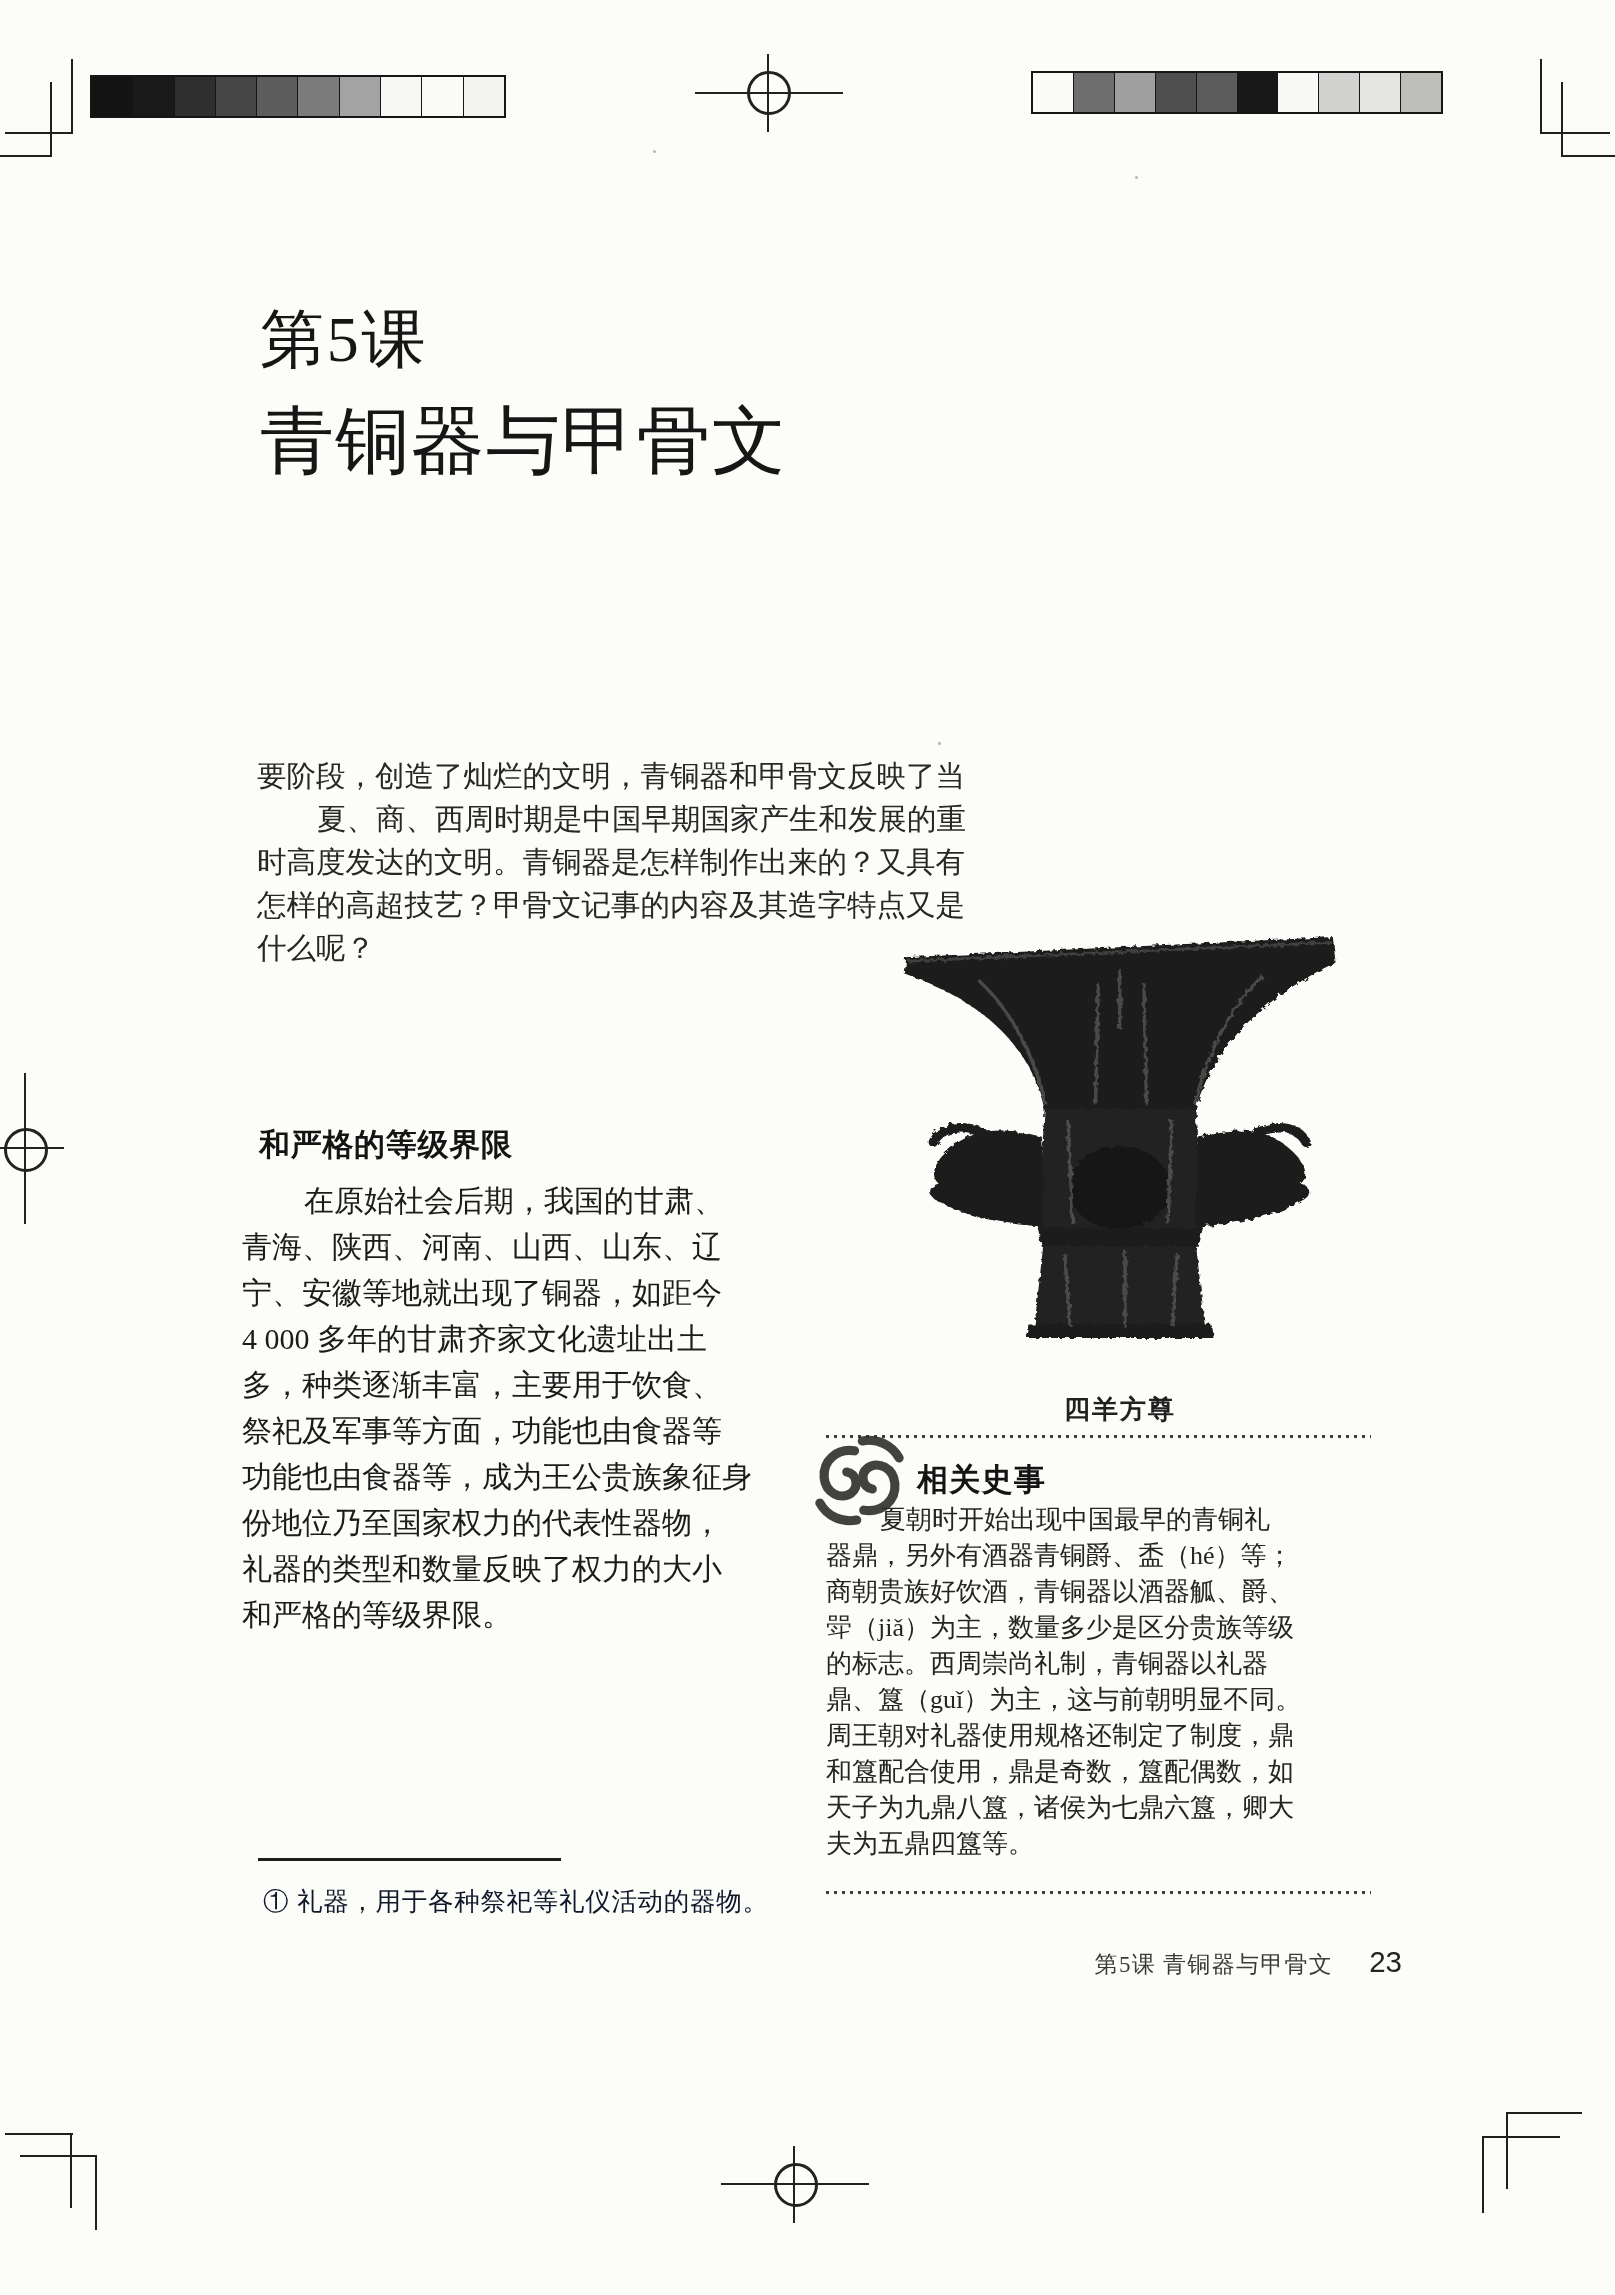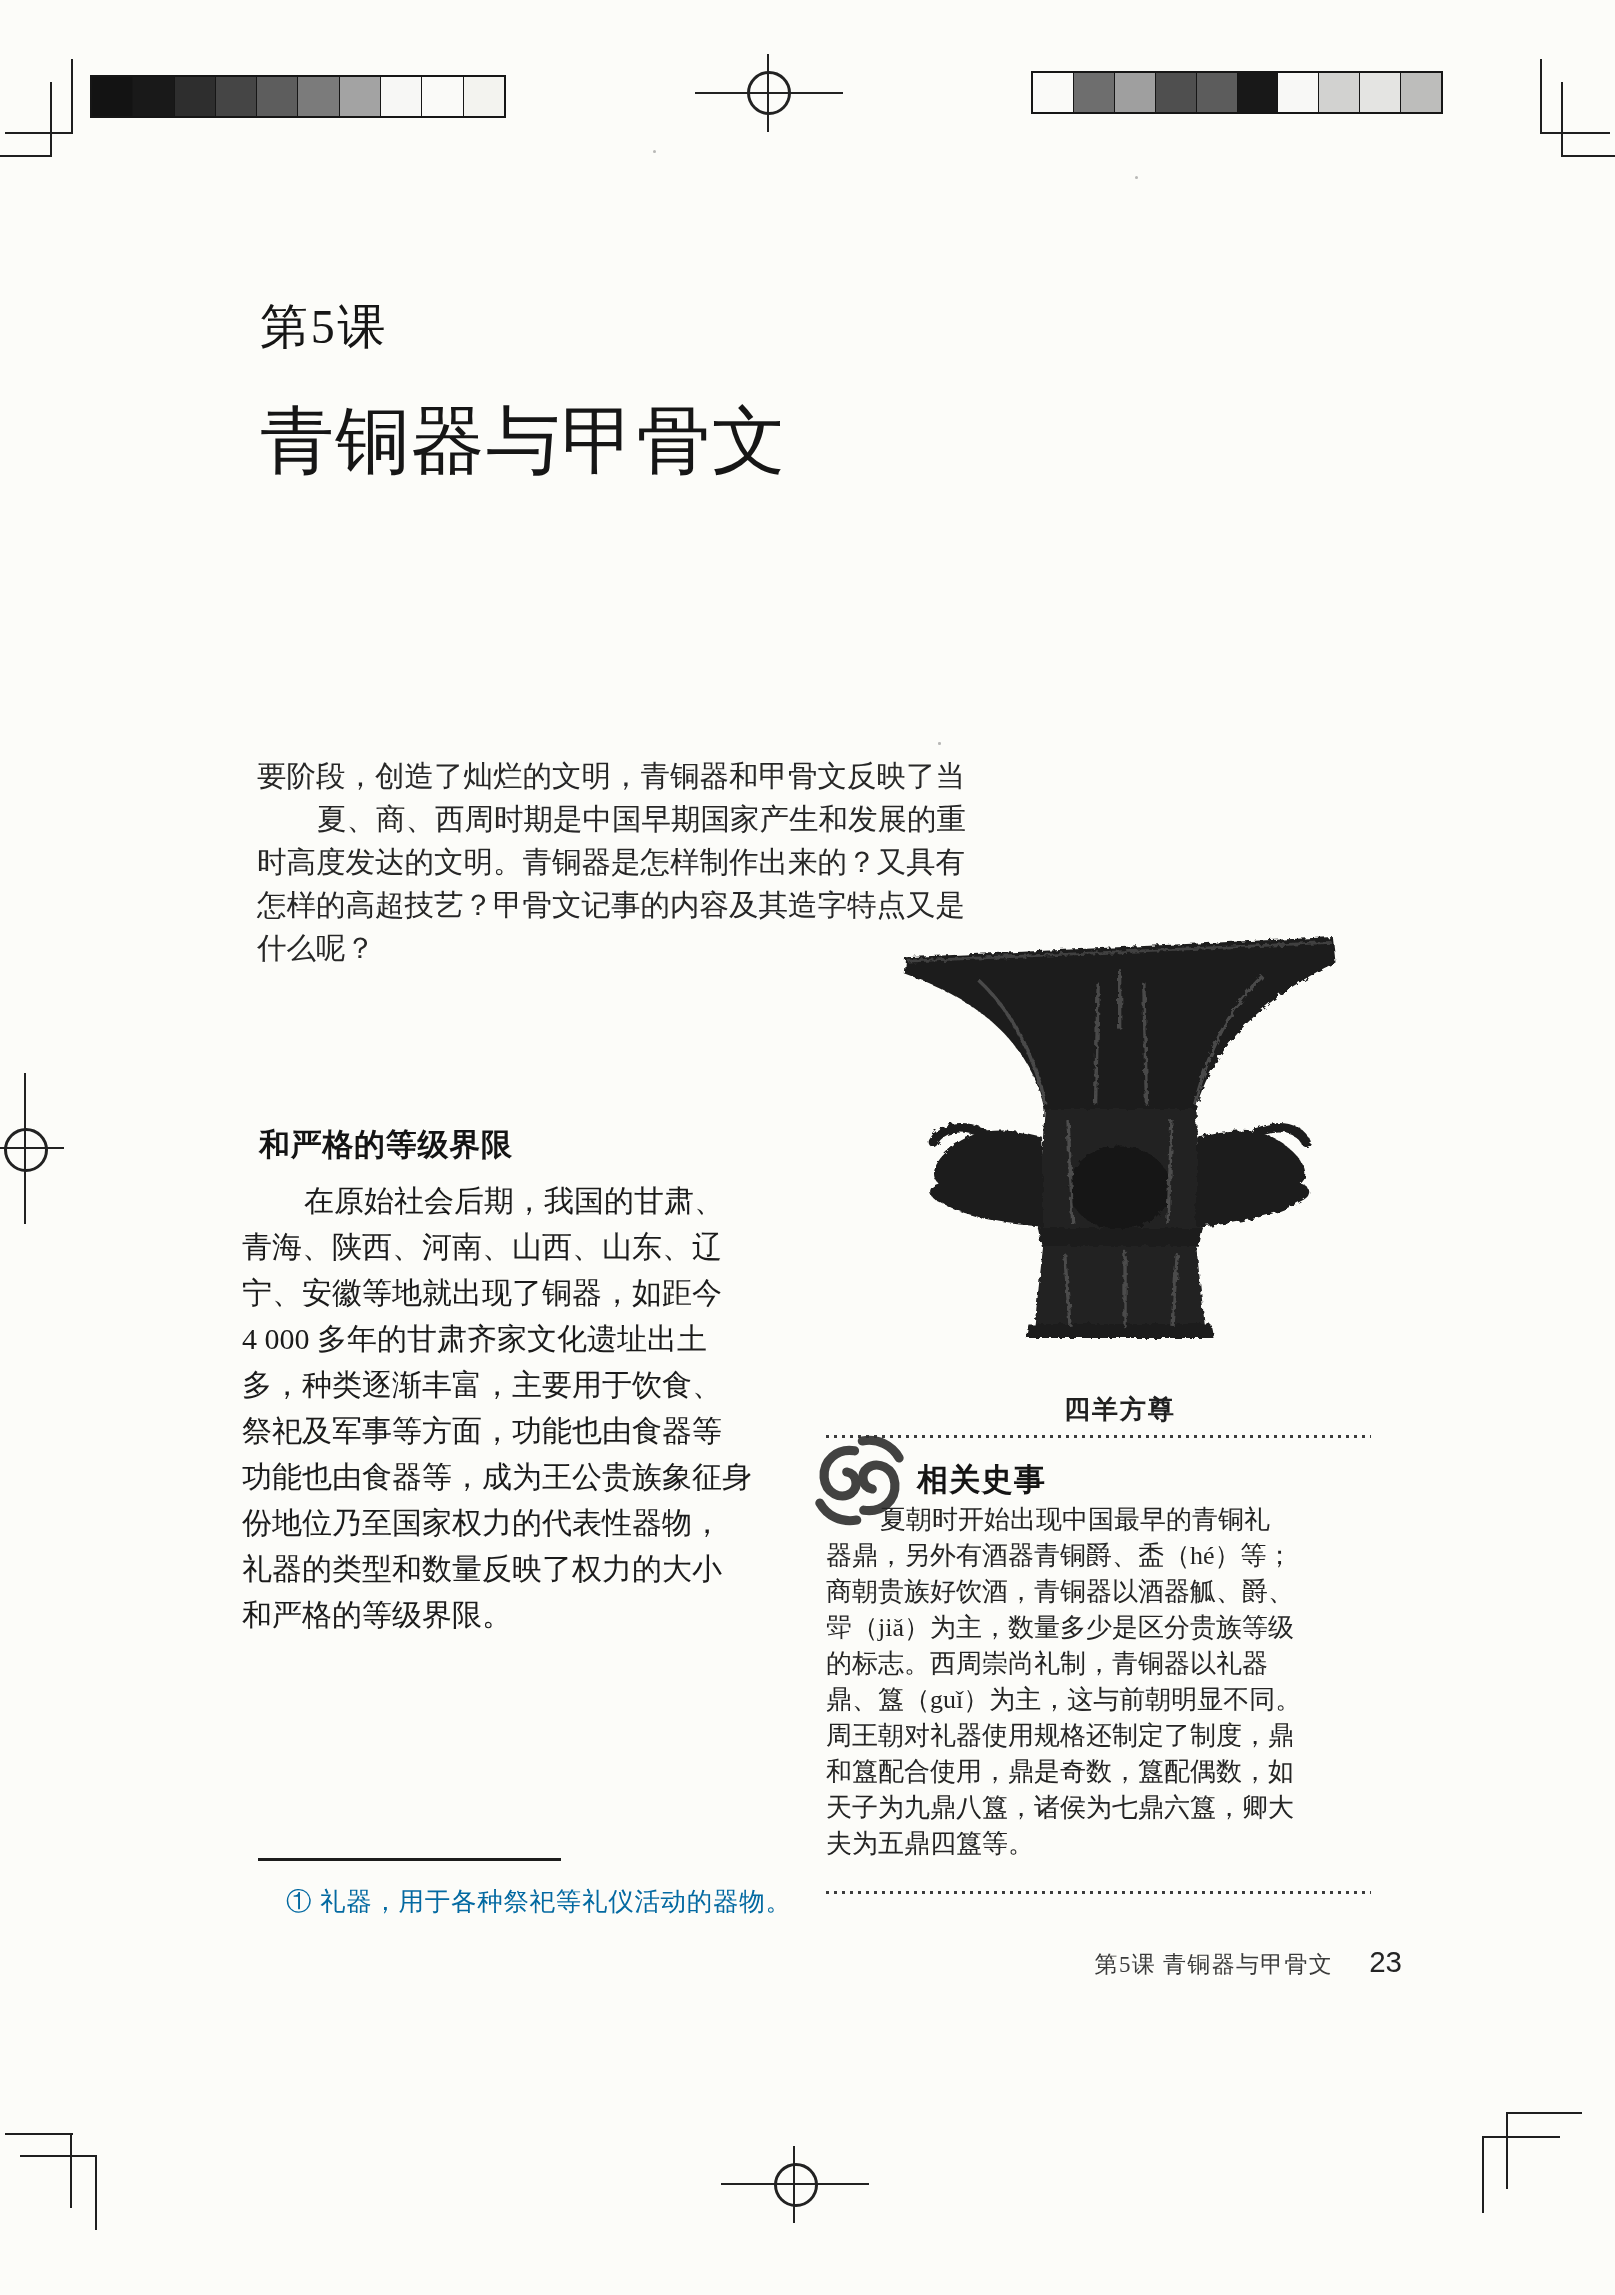--- a/index.html
+++ b/index.html
@@ -13,21 +13,21 @@
   .regmark .v{position:absolute;width:2px;background:#222;}
   .regmark .h{position:absolute;height:2px;background:#222;}
 
   .calbar{position:absolute;display:flex;border:2px solid #161616;box-sizing:border-box;}
   .calbar .cell{flex:1;border-left:1.3px solid #161616;}
   .calbar .cell:first-child{border-left:none;}
   .calbar-left{left:90px;top:75px;width:416px;height:43px;}
   .calbar-right{left:1031px;top:71px;width:412px;height:43px;}
 
   
-  .lesson-no{position:absolute;left:260px;top:282px;font-size:48px;line-height:89px;
+  .lesson-no{position:absolute;left:260px;top:295px;font-size:64px;line-height:89px;
     color:#161616;letter-spacing:2.7px;font-family:"Liberation Serif",serif;}
   .lesson-title{position:absolute;left:260px;top:394px;font-size:74px;line-height:94px;
     color:#161616;letter-spacing:1.3px;font-family:"Liberation Serif",serif;}
 
   
   .intro{position:absolute;left:257px;top:755px;width:744px;color:#272727;}
   .intro .ln{font-size:29.5px;line-height:43px;white-space:nowrap;font-family:"Liberation Serif",serif;}
   .intro .ln.first{text-indent:60px;}
 
   
@@ -49,22 +49,22 @@
   .dotline.bottom{top:1891px;}
   .sb-icon{position:absolute;left:810px;top:1431px;width:99px;height:99px;}
   .sb-heading{position:absolute;left:917px;top:1459px;font-size:31px;font-weight:bold;
     color:#141414;font-family:"Liberation Sans",sans-serif;letter-spacing:1.3px;}
   .sb-text{position:absolute;left:826px;top:1502px;width:549px;color:#242424;}
   .sb-text .ln{font-size:26px;line-height:36px;white-space:nowrap;font-family:"Liberation Serif",serif;}
   .sb-text .ln.first{text-indent:54px;}
 
   
   .fn-rule{position:absolute;left:258px;top:1858px;width:303px;height:2.7px;background:#1d1d1d;}
-  .footnote{position:absolute;left:263px;top:1884px;font-size:25.5px;color:#0369a1;
-    font-family:"Liberation Sans",sans-serif;letter-spacing:0.7px;margin-left:23px;}
+  .footnote{position:absolute;left:263px;top:1884px;font-size:25.5px;color:#0f172a;
+    font-family:"Liberation Sans",sans-serif;letter-spacing:0.7px;}
   .footer{position:absolute;left:939px;top:1945px;width:463px;text-align:right;white-space:nowrap;}
   .footer .chap{font-size:23px;color:#3a3a3a;font-family:"Liberation Serif",serif;
     letter-spacing:1.3px;margin-right:36px;}
   .footer .pnum{font-size:29.5px;color:#242424;font-family:"Liberation Sans",sans-serif;}
 
   .speck{position:absolute;border-radius:50%;background:#8a8a8a;opacity:.6;}
 </style>
 </head>
 <body>
 

